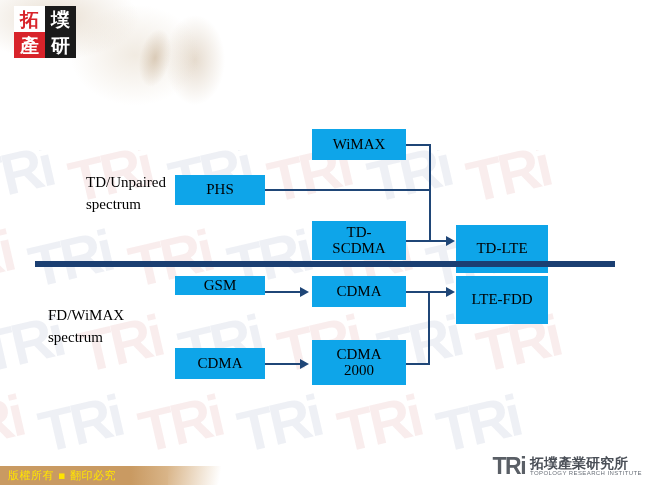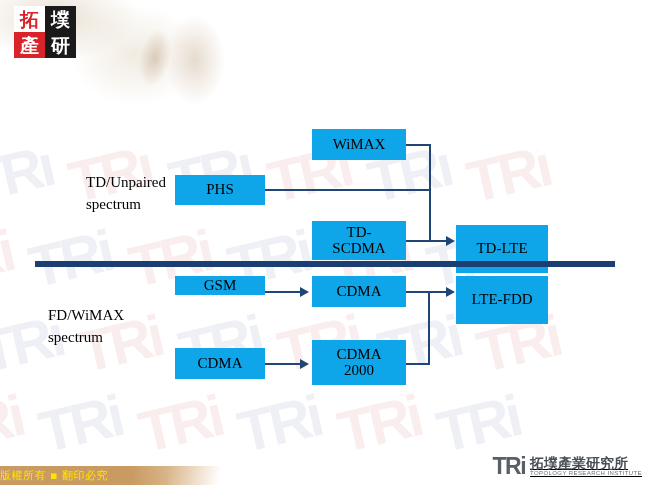--- a/index.html
+++ b/index.html
@@ -152,20 +152,21 @@
     left: 0; top: 466px;
     width: 168px; height: 19px;
     background: linear-gradient(90deg, #c99a62 0%, #c99a62 78%, #d9b589 100%);
     display: flex;
     align-items: center;
   }
   .copybar span {
     font-family: "DejaVu Sans", sans-serif;
     font-size: 11px;
     color: #ffe400;
+    padding-left: 8px;
     letter-spacing: 0.5px;
   }
   .footer-curve {
     position: absolute;
     left: 168px; top: 466px;
     width: 60px; height: 19px;
     background: linear-gradient(100deg, #d9b589 0%, rgba(217,181,137,0) 85%);
   }
 
   .tri-logo {
@@ -191,21 +192,21 @@
     margin-left: 5px;
     line-height: 1.05;
   }
   .tri-en {
     font-family: "Liberation Sans", sans-serif;
     font-size: 6px;
     color: #6a7079;
     letter-spacing: 0.4px;
     margin-left: 5px;
   }
-  .tri-txtwrap { display: flex; flex-direction: column; justify-content: center; text-decoration: underline; }
+  .tri-txtwrap { display: flex; flex-direction: column; justify-content: center; }
 </style>
 </head>
 <body>
 
 <div id="slide">
 
   <div class="header-wash"></div>
   <div class="header-wash2"></div>
 
   <div class="watermark">

